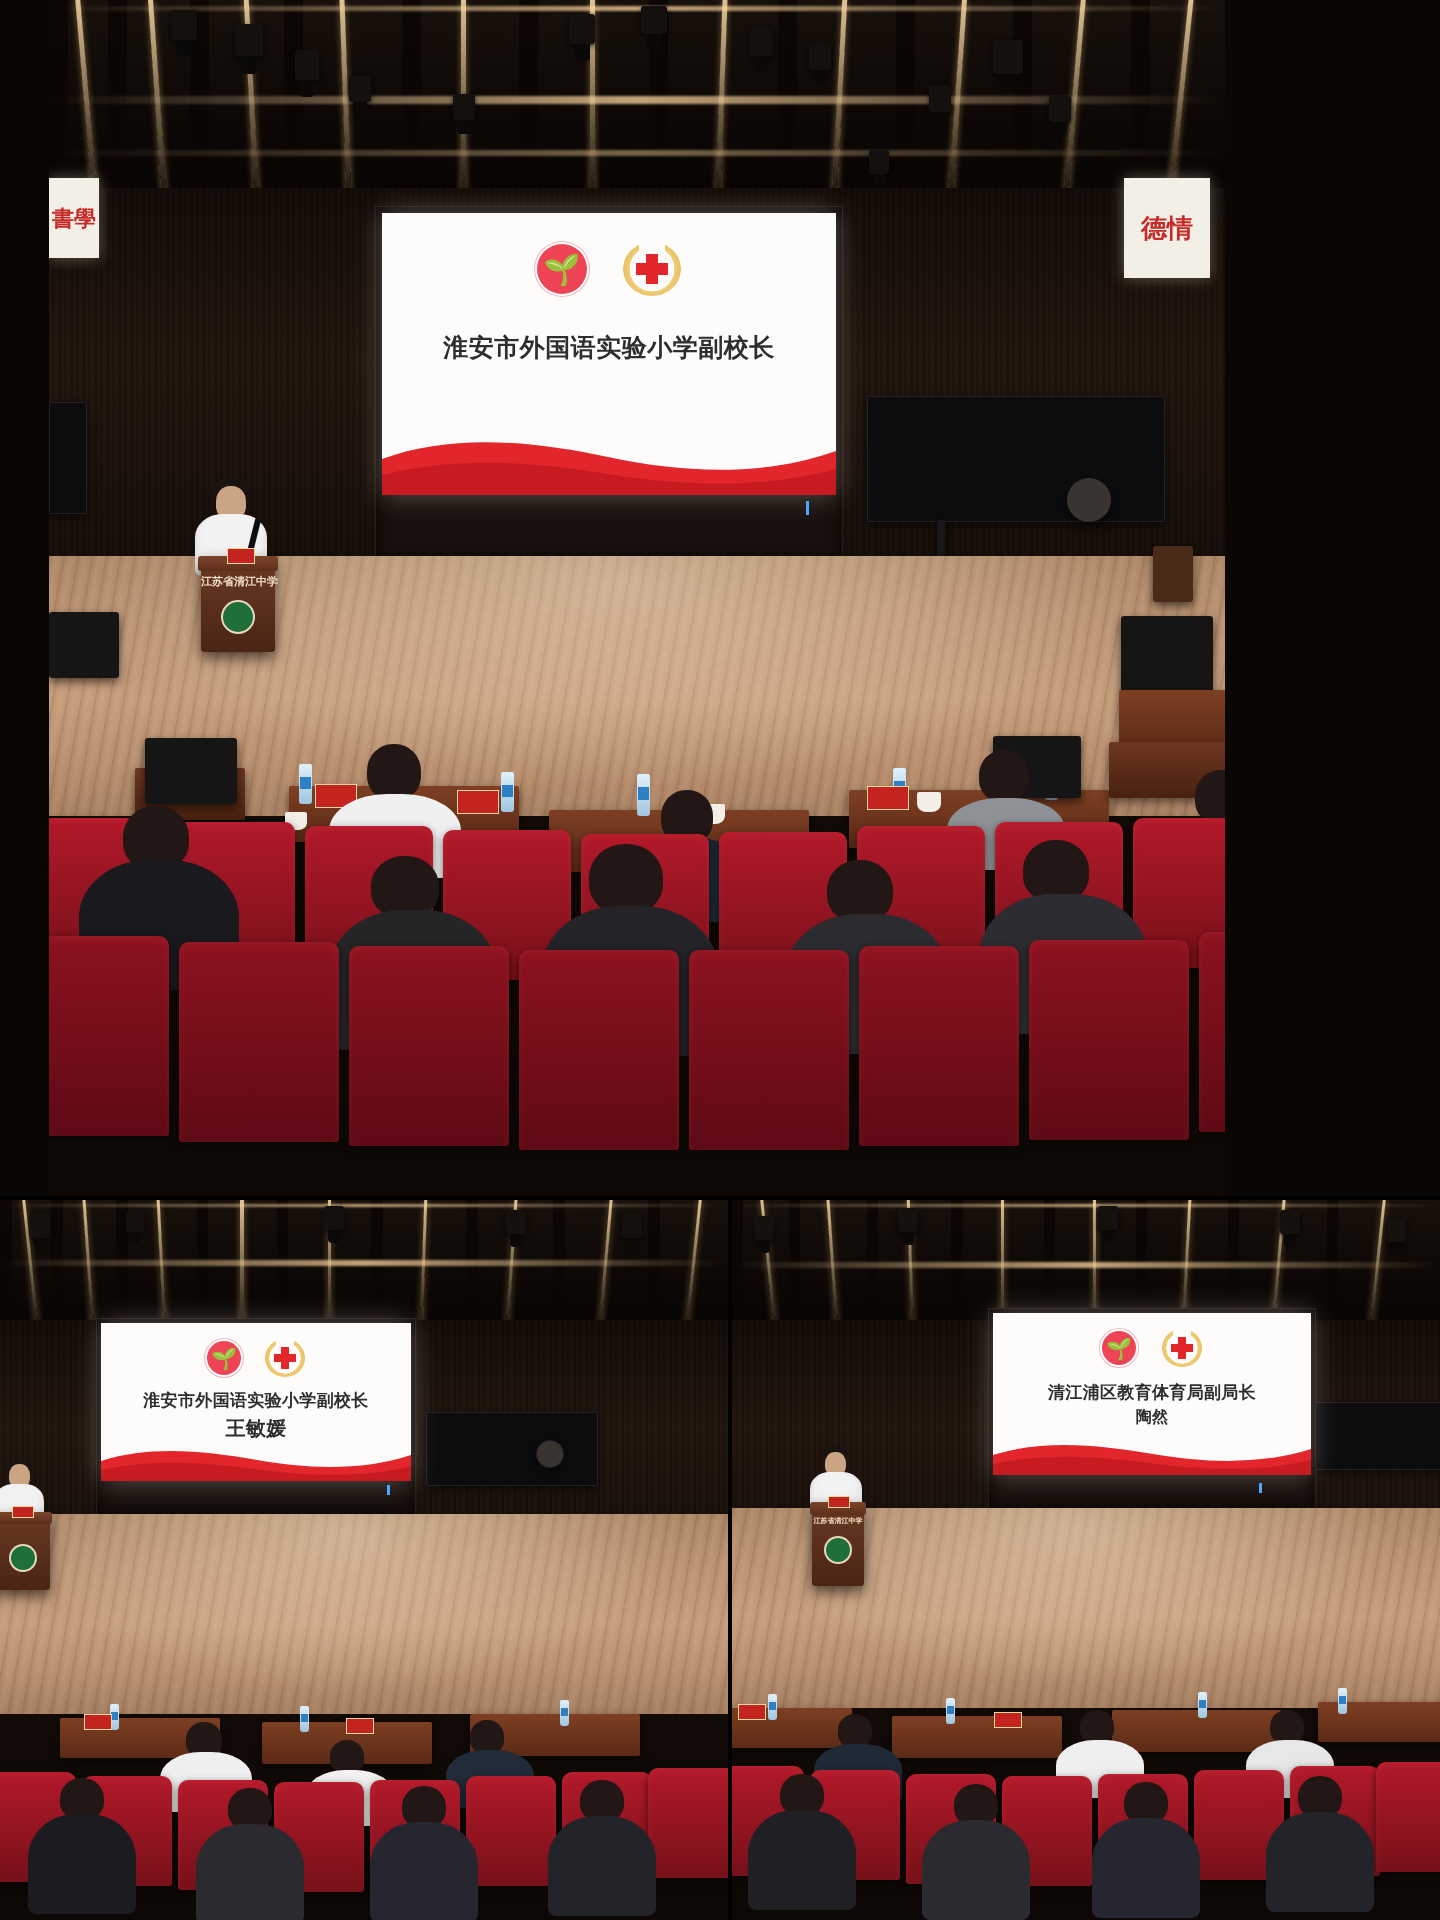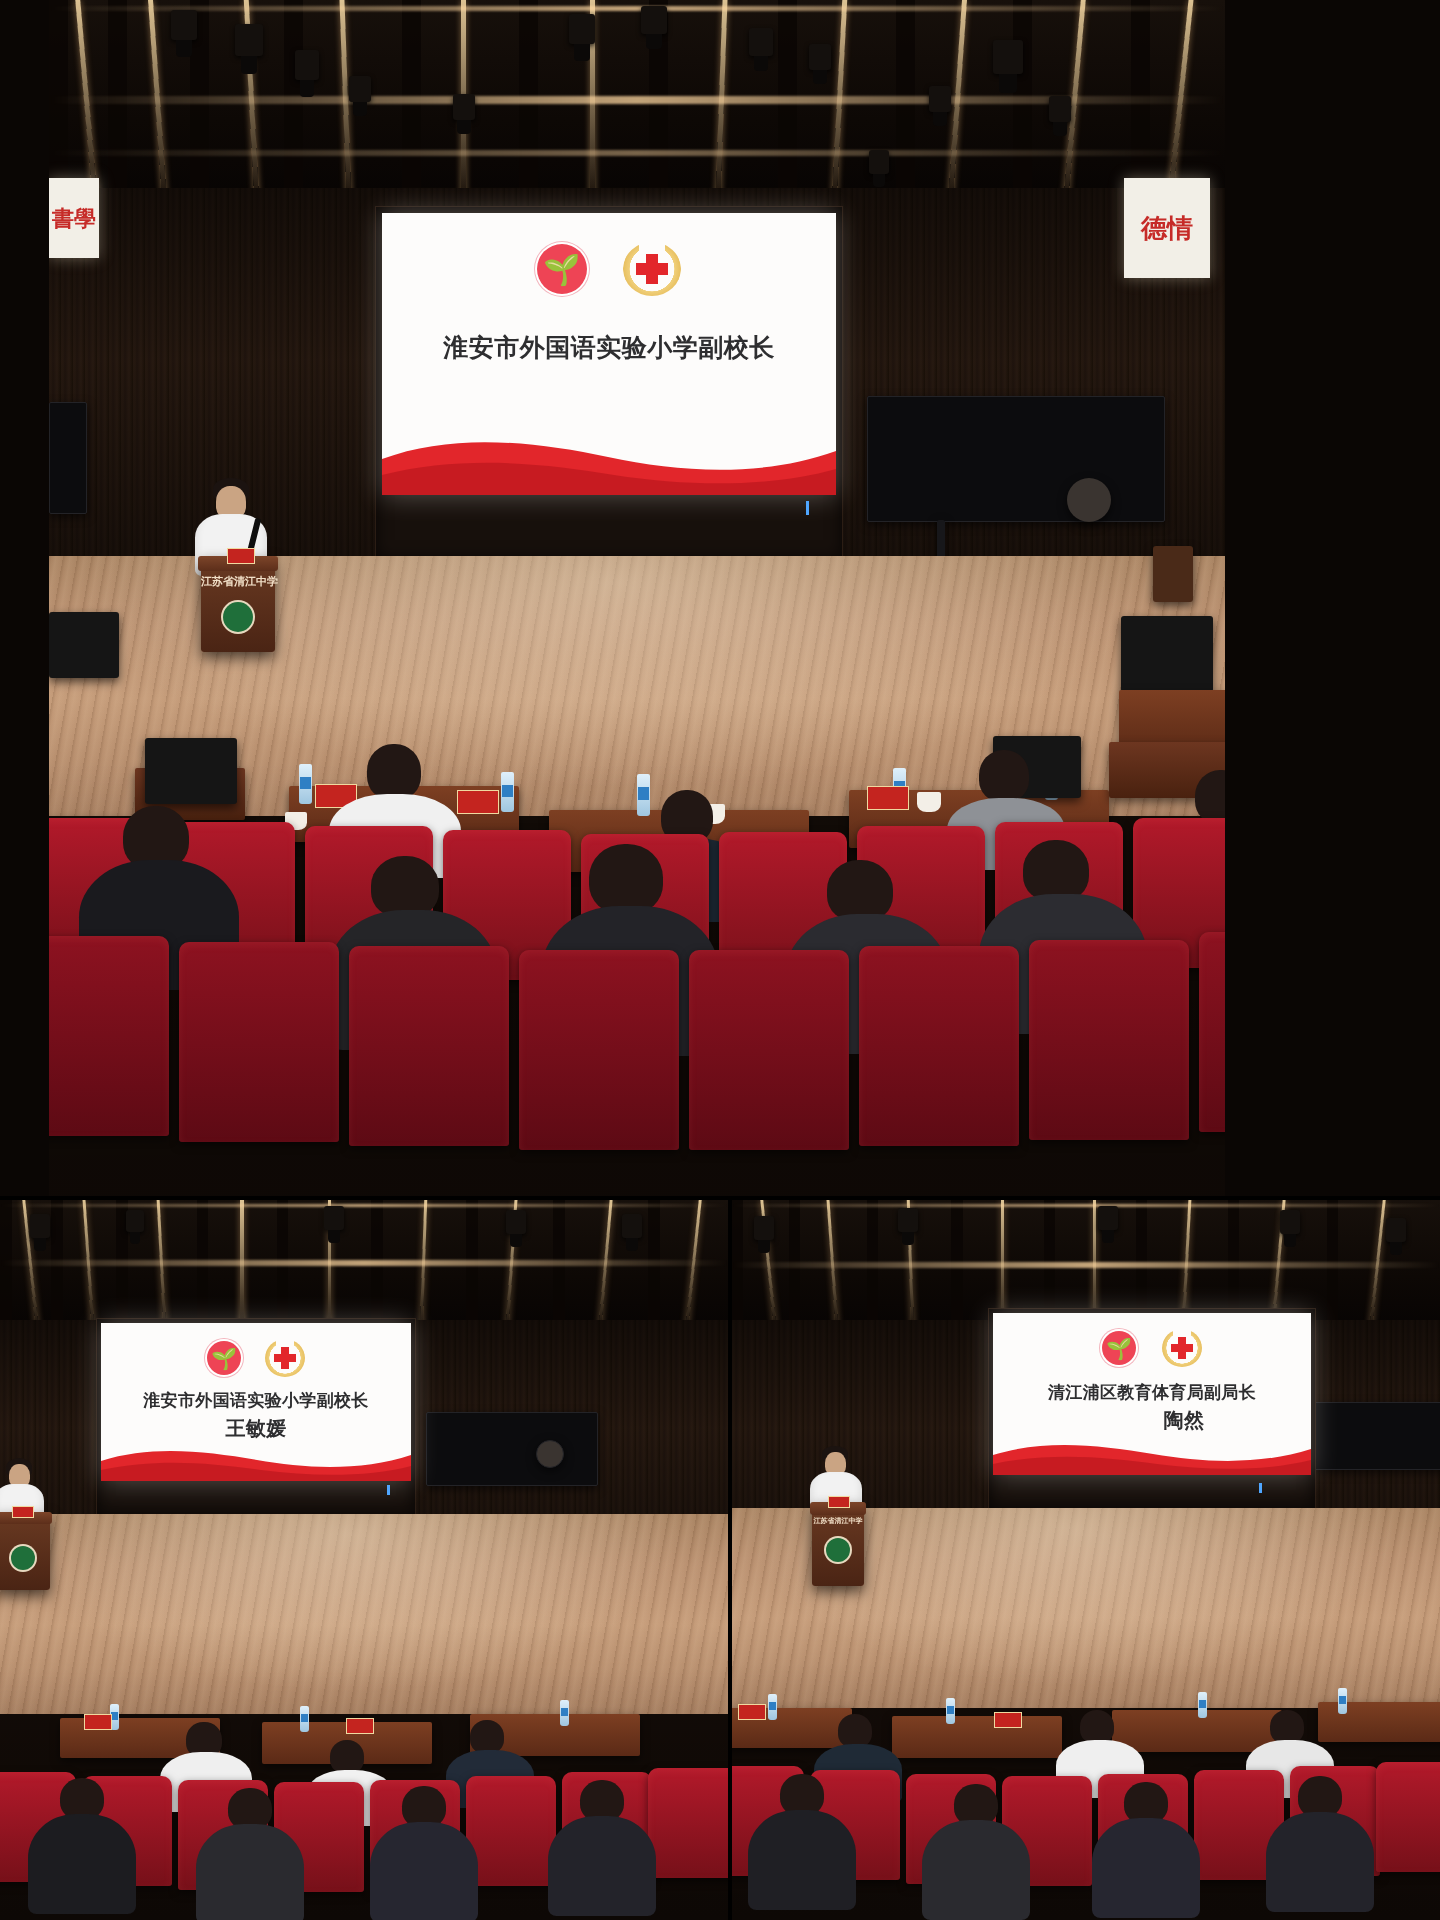--- a/index.html
+++ b/index.html
@@ -425,21 +425,21 @@
           <div class="logo-tree" style="width:34px;height:34px;">
             <div class="tr" style="font-size:21px;">🌱</div>
           </div>
           <div class="logo-cross" style="width:40px;height:38px;">
             <div class="laurel"></div>
             <div class="cross-v" style="left:50%;top:22%;margin-left:-4px;width:8px;height:56%;"></div>
             <div class="cross-h" style="top:50%;left:22%;margin-top:-4px;height:8px;width:56%;"></div>
           </div>
         </div>
         <div class="t1" style="top:68px;font-size:17px;">清江浦区教育体育局副局长</div>
-        <div class="t2" style="top:94px;font-size:20px;padding-left:32px;">陶然</div>
+        <div class="t2" style="top:94px;font-size:16px;">陶然</div>
         <svg class="wave" viewBox="0 0 318 40" width="318" height="40" preserveAspectRatio="none">
           <path d="M0,20 C52,4 106,10 160,19 C212,28 268,30 318,14 L318,40 L0,40 Z" fill="#e2262b"></path>
           <path d="M0,29 C58,17 112,22 164,29 C218,36 274,36 318,25 L318,40 L0,40 Z" fill="#b0121a" opacity=".55"></path>
         </svg>
       </div>
       <div style="position:absolute;left:270px;top:174px;width:3px;height:10px;background:#4fa6ff;"></div>
     </div>
 
     <div class="floor" style="top:308px;height:200px;">
       <div class="floor-grain"></div>

